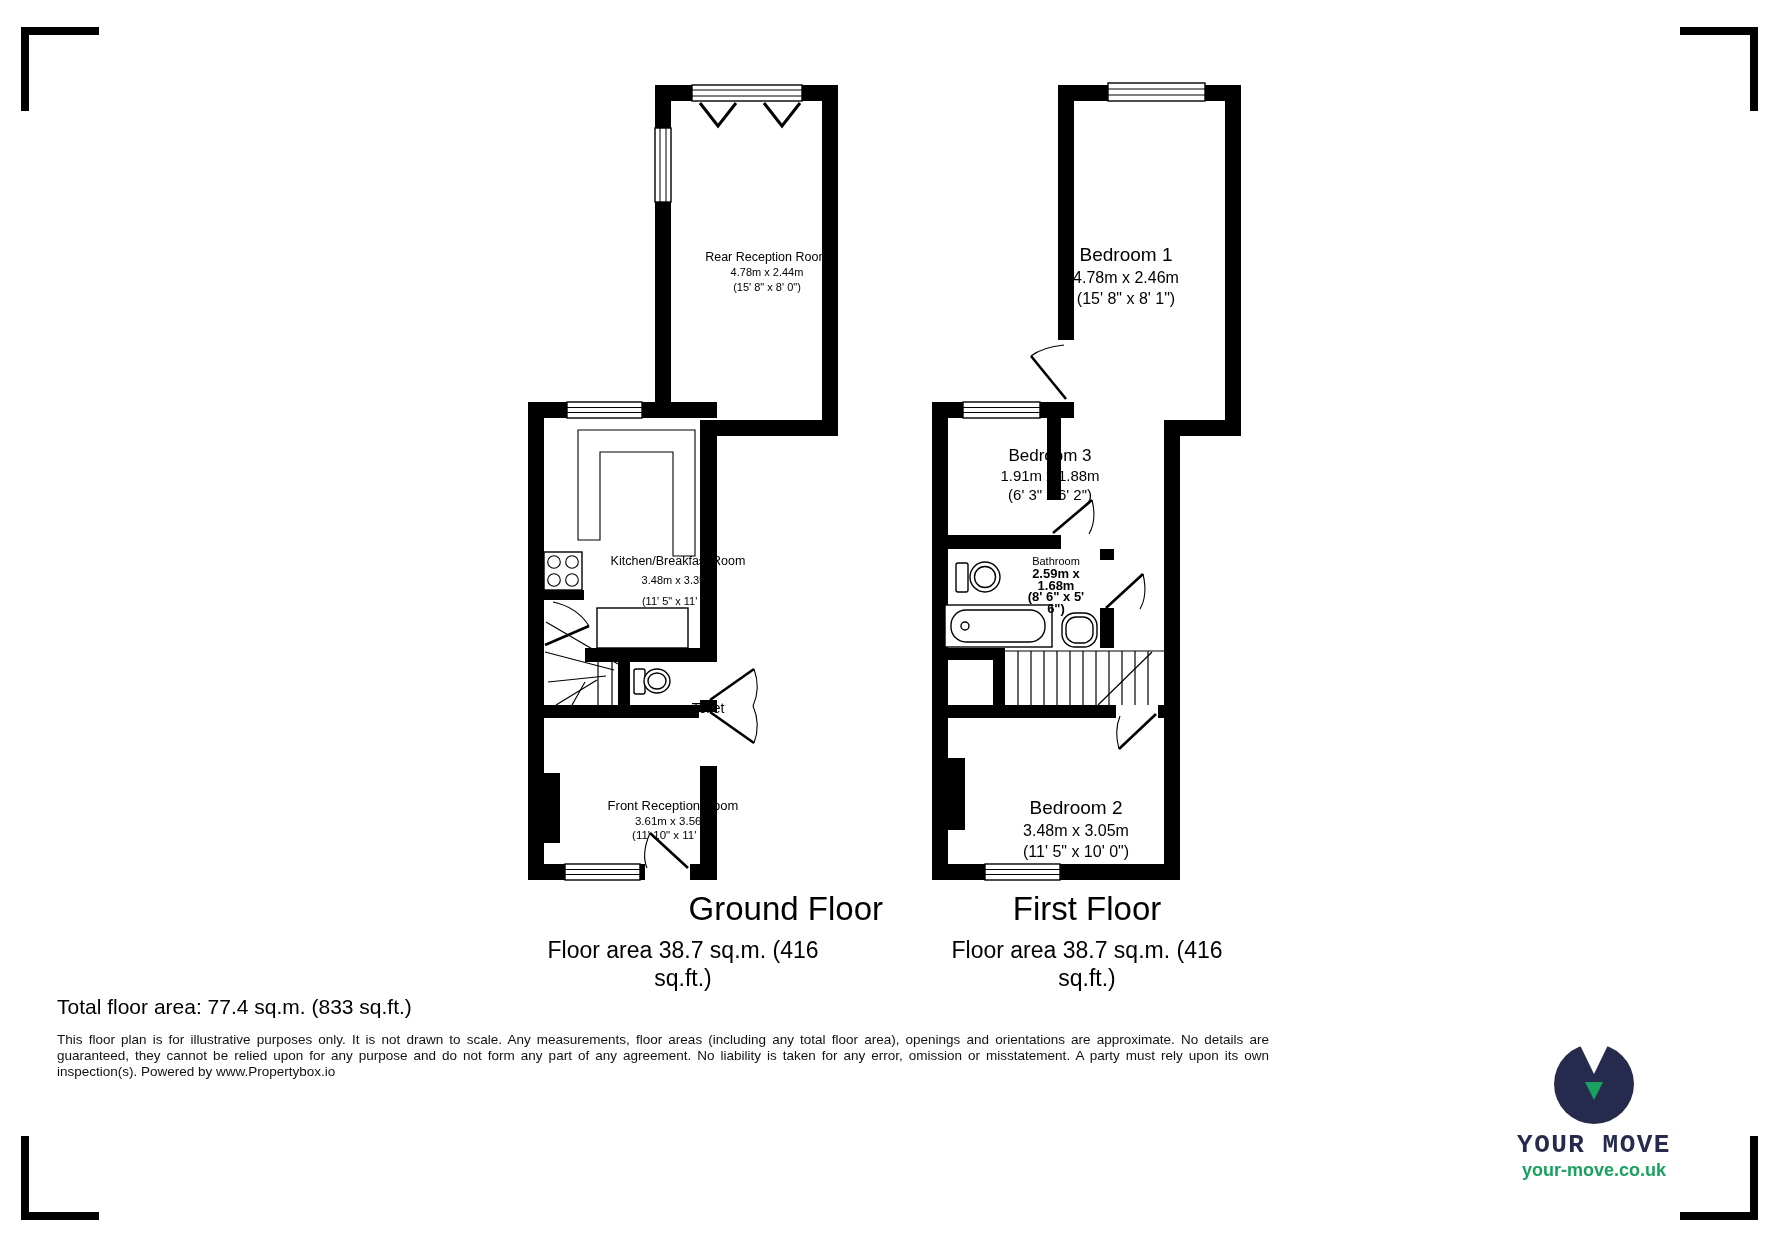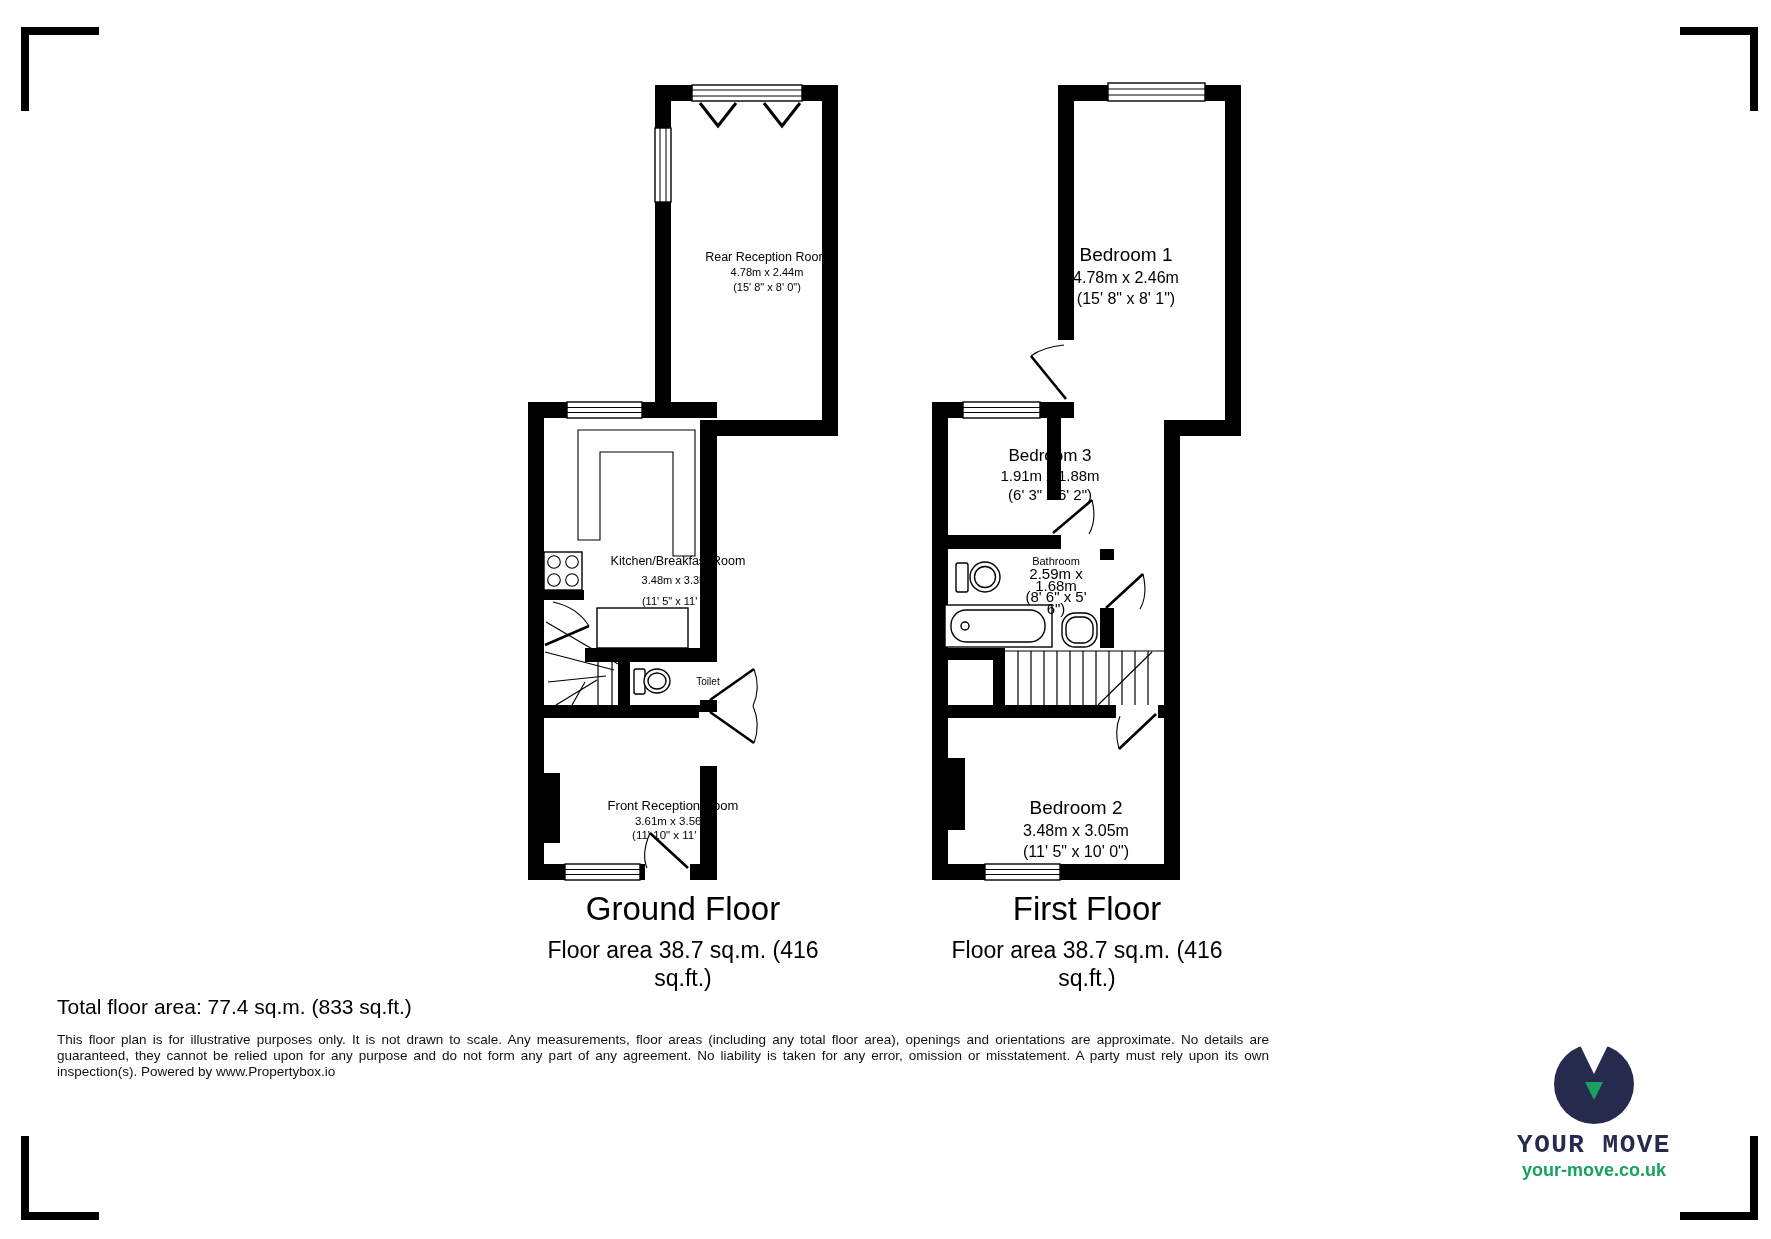--- a/index.html
+++ b/index.html
@@ -16,27 +16,27 @@
   .tread{stroke:#000;stroke-width:1.2;fill:none;}
   .chev{fill:none;stroke:#000;stroke-width:3;}
 
   .label{position:absolute;z-index:2;text-align:center;padding-left:20px;}
   .gf-label .name{font-size:12.5px;line-height:15px;}
   .gf-label .dim{font-size:11px;line-height:15px;text-align:center;}
   .kitchen-label .name{line-height:18px;}
   .kitchen-label .dim{line-height:21px;}
   .fr-label .name{font-size:13px;line-height:16px;}
   .fr-label .dim{font-size:11.5px;line-height:14px;}
-  .toilet-label{font-size:10px;}
+  .toilet-label{font-size:14px;margin-top:24px;}
   .ff-label .name{font-size:19px;line-height:24px;}
   .ff-label .dim{font-size:16px;line-height:21px;}
   .bed3-label .name{font-size:17px;line-height:21px;}
   .bed3-label .dim{font-size:15px;line-height:19px;}
   .bath-label .name{font-size:11px;line-height:13px;}
-  .bath-label .dim{font-size:15px;line-height:11.5px;}
+  .bath-label .dim{font-size:13px;line-height:11.5px;font-weight:bold;}
 
   .floor-title{position:absolute;z-index:2;text-align:center;font-size:33px;line-height:38px;}
   .floor-area{position:absolute;z-index:2;text-align:center;font-size:23px;line-height:28px;}
 
   .total-line{position:absolute;z-index:2;font-size:21px;}
   .disclaimer{position:absolute;z-index:2;font-size:13.5px;line-height:15.8px;text-align:justify;color:#111;}
 
   .corner{position:absolute;width:70px;height:76px;z-index:3;border:0 solid #000;}
   .corner.tl{left:21px;top:27px;border-top-width:8px;border-left-width:8px;}
   .corner.tr{left:1680px;top:27px;border-top-width:8px;border-right-width:8px;}
@@ -261,21 +261,21 @@
     <div class="dim">2.59m x 1.68m</div>
     <div class="dim">(8' 6" x 5' 6")</div>
   </div>
 
   <div class="label ff-label" style="left:974px;top:796px;width:164px;">
     <div class="name">Bedroom 2</div>
     <div class="dim">3.48m x 3.05m</div>
     <div class="dim">(11' 5" x 10' 0")</div>
   </div>
 
-  <div class="floor-title" style="left:483px;top:890px;width:400px;">Ground Floor</div>
+  <div class="floor-title" style="left:483px;top:890px;width:400px;text-align:right;">Ground Floor</div>
   <div class="floor-area" style="left:483px;top:936px;width:400px;">
     <div>Floor area 38.7 sq.m. (416</div>
     <div>sq.ft.)</div>
   </div>
 
   <div class="floor-title" style="left:887px;top:890px;width:400px;">First Floor</div>
   <div class="floor-area" style="left:887px;top:936px;width:400px;">
     <div>Floor area 38.7 sq.m. (416</div>
     <div>sq.ft.)</div>
   </div>

